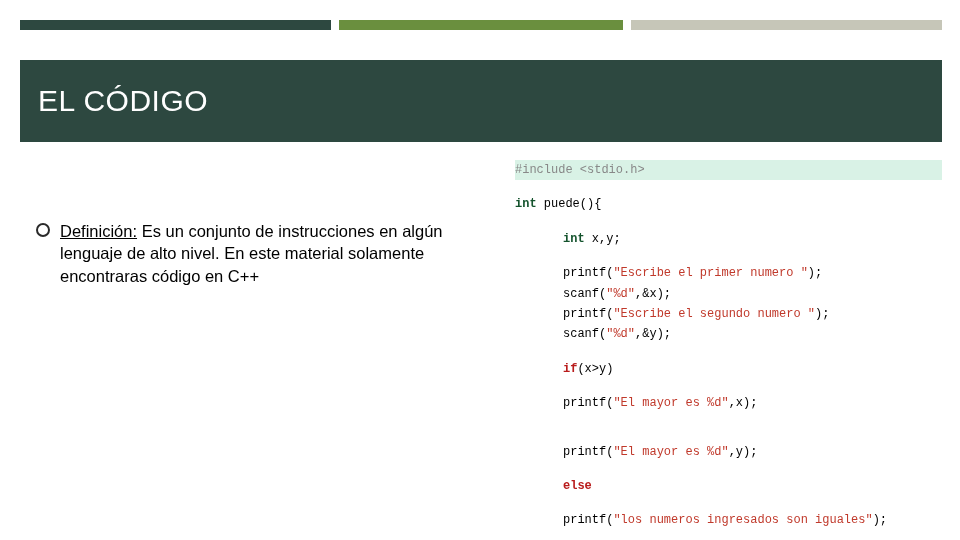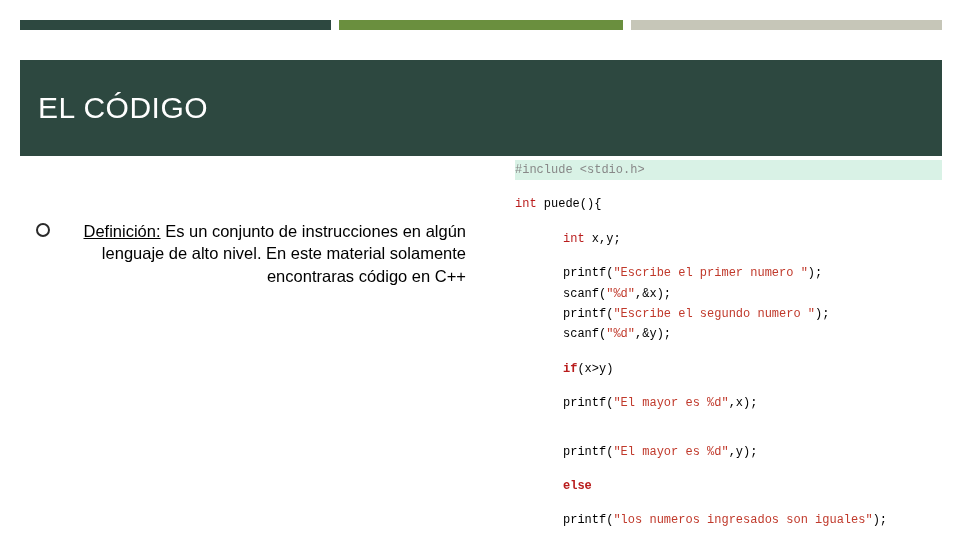--- a/index.html
+++ b/index.html
@@ -6,35 +6,35 @@
   html, body { width: 960px; height: 540px; font-family: Arial, Helvetica, sans-serif; background: #fff; overflow: hidden; }
   .slide { width: 960px; height: 540px; position: relative; }
   
   .top-deco { position: absolute; top: 20px; left: 20px; right: 18px; height: 10px; display: flex; }
   .deco-a { flex: 1.1; background: #2d4840; }
   .deco-gap1 { width: 8px; background: #fff; }
   .deco-b { flex: 1; background: #6a8f3e; }
   .deco-gap2 { width: 8px; background: #fff; }
   .deco-c { flex: 1.1; background: #c6c6b8; }
   
-  .title-band { position: absolute; top: 60px; left: 20px; right: 18px; height: 96px; background: #2d4840; display: flex; align-items: center; padding-left: 18px; }
+  .title-band { position: absolute; top: 60px; left: 20px; right: 18px; height: 82px; background: #2d4840; display: flex; align-items: center; padding-left: 18px; }
   .title-text { color: #fff; font-size: 30px; font-weight: 300; letter-spacing: 0.5px; }
   
   .bullets { position: absolute; top: 220px; left: 36px; width: 430px; }
-  .bullet { display: flex; align-items: flex-start; margin-bottom: 26px; text-align: right; }
+  .bullet { display: flex; align-items: flex-start; margin-bottom: 26px; }
   .bullet-icon { width: 14px; height: 14px; border: 2px solid #2a2a2a; border-radius: 50%; flex: 0 0 14px; margin-top: 3px; margin-right: 10px; }
   .bullet-text { font-size: 16.5px; line-height: 1.35; color: #000; }
   .bullet-text u { text-decoration: underline; }
   
   .code-panel { position: absolute; top: 160px; left: 515px; right: 18px; bottom: 10px; font-family: Consolas, "Courier New", monospace; font-size: 12px; line-height: 1.7; color: #000; }
   .code-hl { background: #d9f2e6; display: inline-block; width: 100%; }
   .code-indent1 { padding-left: 48px; }
   .kw-include { color: #888; margin-top: 30px; }
   .kw-blue { color: #b91c1c; font-weight: bold; }
-  .kw-type { color: #b91c1c; font-weight: normal; }
+  .kw-type { color: #14532d; font-weight: bold; }
   .kw-str { color: #c0392b; }
   .blank { height: 14px; }
   .code-line { white-space: nowrap; }
 </style>
 </head>
 <body>
 
 <div class="slide">
 
   <div class="top-deco">

